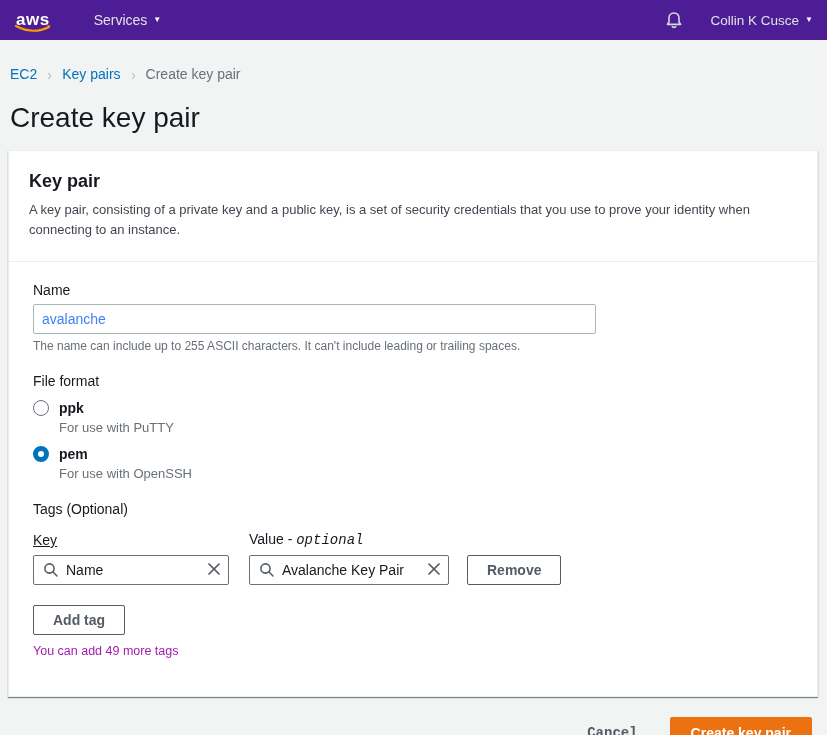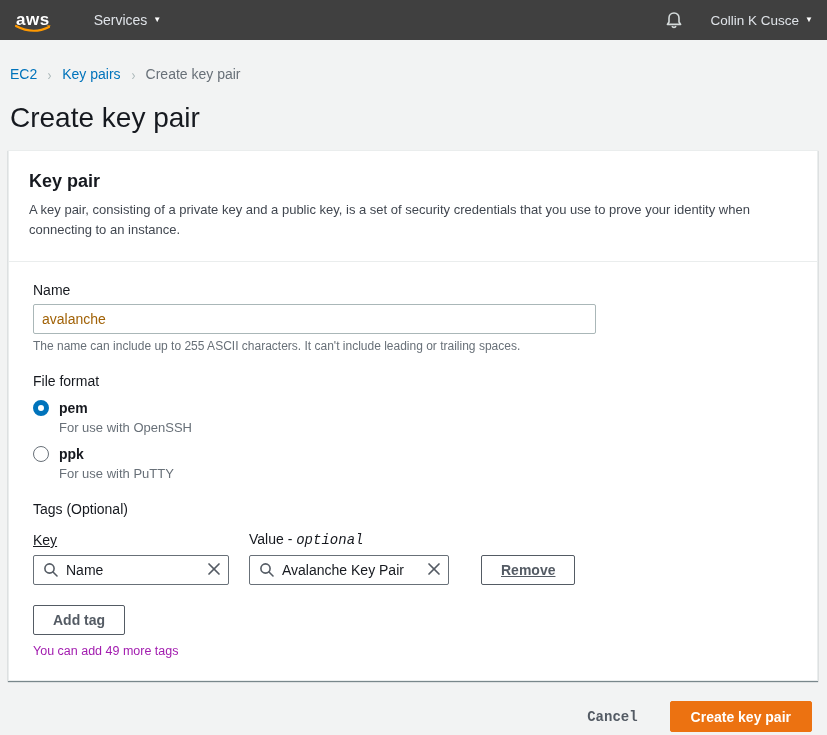--- a/index.html
+++ b/index.html
@@ -7,21 +7,21 @@
   body {
     width: 827px; min-height: 735px;
     background: #f2f3f3;
     font-family: "Liberation Sans", sans-serif;
     color: #16191f;
     -webkit-font-smoothing: antialiased;
   }
 
   
   .topnav {
-    height: 40px; background: #404040;
+    height: 40px; background: #4c1d95;
     display: flex; align-items: center;
     padding: 0 14px 0 16px;
   }
   .logo { position: relative; display: inline-block; margin-right: 44px; cursor: pointer; }
   .logo-text { color: #ffffff; font-weight: bold; font-size: 17px; letter-spacing: 0.5px; line-height: 1; }
   .logo-swoosh { position: absolute; left: -2px; top: 13px; }
   .nav-item { display: flex; align-items: center; gap: 6px; color: #dfe3e8; font-size: 14px; cursor: pointer; }
   .caret { font-size: 8px; color: #ffffff; line-height: 1; }
   .nav-spacer { flex: 1; }
   .bell { margin-right: 28px; cursor: pointer; display: flex; align-items: center; }
@@ -46,27 +46,27 @@
   
   .card {
     margin: 0 9px 0 8px;
     background: #ffffff;
     border: 1px solid #eaeded;
     box-shadow: 0 1px 1px 0 rgba(0,28,36,0.5);
   }
   .card-header { padding: 20px 20px 22px 20px; border-bottom: 1px solid #eaeded; }
   .card-title { font-size: 18px; font-weight: bold; margin: 0 0 8px 0; color: #16191f; }
   .card-desc { font-size: 13px; color: #414750; line-height: 1.5; margin: 0; max-width: 770px; }
-  .card-body { padding: 20px 24px 22px 24px; }
+  .card-body { padding: 20px 24px 38px 24px; }
 
   .field-label { font-size: 14px; color: #16191f; margin-bottom: 6px; }
   .text-input {
     width: 563px; height: 30px;
     border: 1px solid #aab7b8; border-radius: 2px;
-    padding: 4px 8px; font-size: 14px; color: #a16207;
+    padding: 4px 8px; font-size: 14px; color: #3b82f6;
     font-family: "Liberation Sans", sans-serif;
     background: #ffffff; outline: none;
   }
   .helper { font-size: 12px; color: #687078; margin-top: 5px; }
 
   .section { margin-top: 20px; }
 
   
   .radio-row { display: flex; align-items: flex-start; gap: 10px; margin-top: 10px; cursor: pointer; }
   .radio-circle {
@@ -96,21 +96,21 @@
   .clear-btn {
     position: absolute; right: 6px; top: 5px;
     background: none; border: none; padding: 0; cursor: pointer; line-height: 0;
   }
   .btn-secondary {
     background: #ffffff; border: 1px solid #545b64; border-radius: 2px;
     color: #545b64; font-weight: bold; font-size: 14px;
     padding: 5px 19px; height: 30px; cursor: pointer;
     font-family: "Liberation Sans", sans-serif;
   }
-  .remove-btn { margin-left: 32px; text-decoration: underline; }
+  .remove-btn { margin-left: 18px; }
   .add-tag-btn { margin-top: 20px; }
   .tag-limit { font-size: 12.5px; color: #a21caf; margin-top: 9px; }
 
   
   .footer-actions {
     display: flex; justify-content: flex-end; align-items: center;
     gap: 30px; margin: 20px 15px 24px 8px;
   }
   .cancel-btn {
     background: none; border: none; color: #545b64;
@@ -173,32 +173,32 @@
     <div>
       <div class="field-label">Name</div>
       <input class="text-input" type="text" value="avalanche" style="">
       <div class="helper">The name can include up to 255 ASCII characters. It can't include leading or trailing spaces.</div>
     </div>
 
     <div class="section">
       <div class="field-label">File format</div>
 
       <div class="radio-row">
+        <span class="radio-circle"></span>
+        <span>
+          <span class="radio-label">ppk</span>
+          <div class="radio-desc">For use with PuTTY</div>
+        </span>
+      </div>
+
+      <div class="radio-row">
         <span class="radio-circle selected"></span>
         <span>
           <span class="radio-label">pem</span>
           <div class="radio-desc">For use with OpenSSH</div>
-        </span>
-      </div>
-
-      <div class="radio-row">
-        <span class="radio-circle"></span>
-        <span>
-          <span class="radio-label">ppk</span>
-          <div class="radio-desc">For use with PuTTY</div>
         </span>
       </div>
     </div>
 
     <div class="section">
       <div class="field-label">Tags (Optional)</div>
 
       <div class="tag-row">
         <div class="tag-col-key">
           <div class="tag-label">Key</div>

